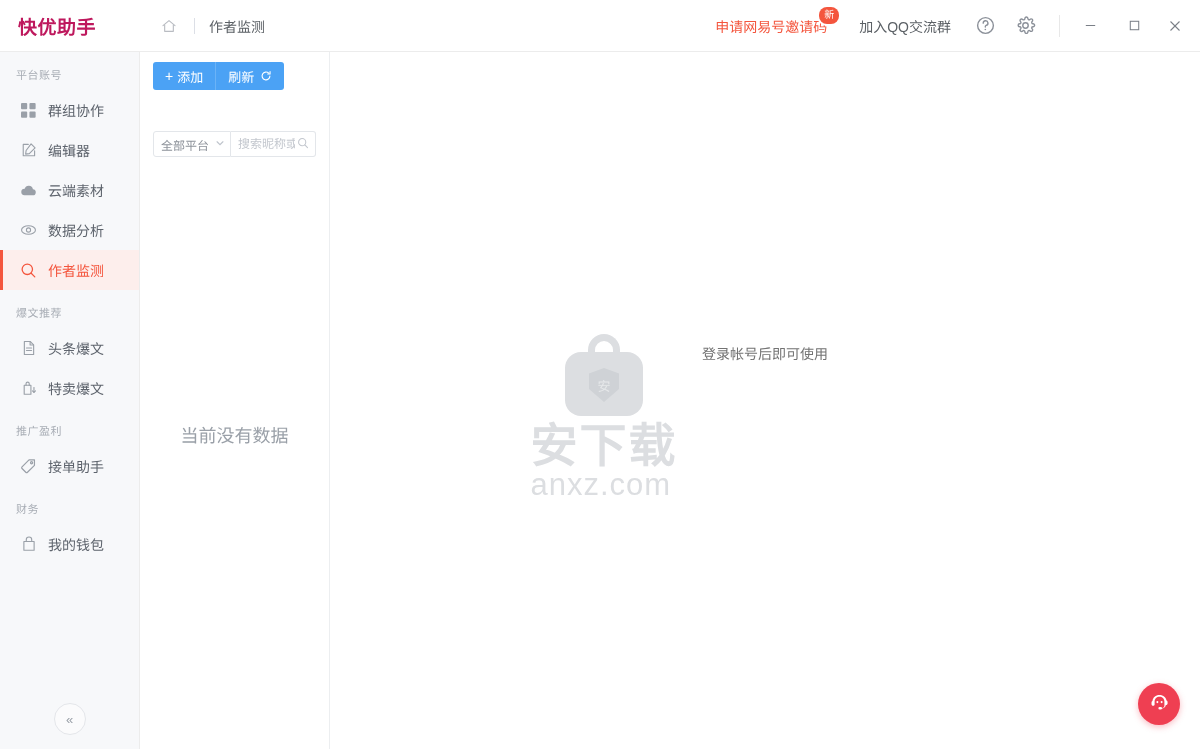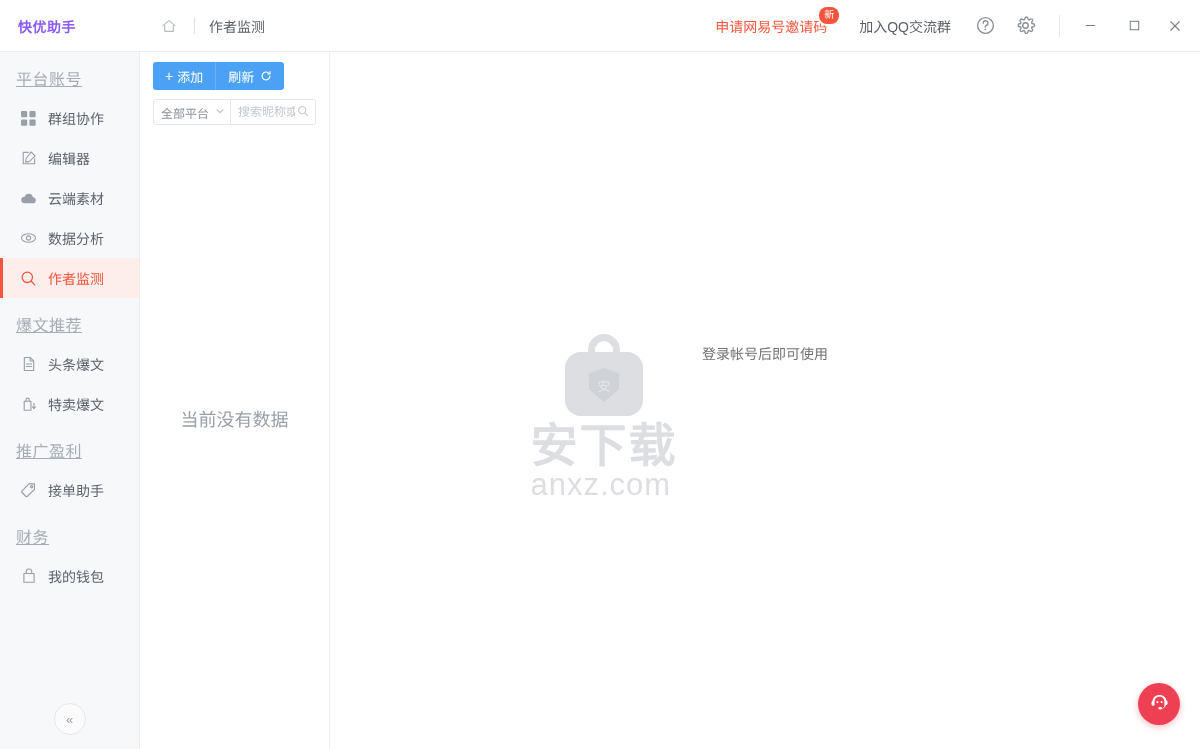--- a/index.html
+++ b/index.html
@@ -16,22 +16,22 @@
   
   .titlebar {
     height: 52px; min-height: 52px;
     background: #ffffff;
     display: flex; align-items: center;
     border-bottom: 1px solid #ececec;
     position: relative; z-index: 20;
   }
   .brand {
     width: 140px; padding-left: 18px;
-    font-size: 14px; font-weight: bold;
-    color: #8b5cf6; letter-spacing: .5px;
+    font-size: 19px; font-weight: bold;
+    color: #be185d; letter-spacing: .5px;
     white-space: nowrap;
   }
   .crumbs { display: flex; align-items: center; gap: 0; margin-left: 18px; }
   .home-icon { width: 22px; height: 22px; display: inline-flex; align-items: center; justify-content: center; color: #b9bcc2; }
   .crumb-sep { width: 1px; height: 16px; background: #dcdfe6; margin: 0 14px; }
   .crumb-text { font-size: 14px; color: #5c6166; }
 
   .tb-right { margin-left: auto; display: flex; align-items: center; height: 100%; }
   .tb-link {
     font-size: 14px; color: #5c6166;
@@ -65,24 +65,23 @@
 
   
   .sidebar {
     width: 140px; min-width: 140px;
     background: #f7f8fa;
     border-right: 1px solid #ececec;
     position: relative;
     display: flex; flex-direction: column;
   }
   .side-group-title {
-    font-size: 16px; color: #a8adb5;
+    font-size: 11px; color: #a8adb5;
     padding: 14px 0 8px 16px;
     letter-spacing: .5px;
-    text-decoration: underline;
   }
   .side-item {
     height: 40px; display: flex; align-items: center;
     padding-left: 20px; gap: 11px;
     font-size: 14px; color: #5e646d;
     position: relative; cursor: default;
   }
   .side-item .sico { width: 17px; height: 17px; display: inline-flex; align-items: center; justify-content: center; color: #9aa0a8; flex: 0 0 17px; }
   .side-item.active { background: #fdeeec; color: #f4553d; }
   .side-item.active .sico { color: #f4553d; }
@@ -111,21 +110,21 @@
   .btn-blue {
     background: #4ba2f5; color: #fff;
     font-size: 13px; height: 28px;
     display: inline-flex; align-items: center; justify-content: center;
     gap: 4px; padding: 0 12px; white-space: nowrap;
   }
   .btn-blue.first { border-right: 1px solid #6bb3f7; }
   .plus { font-size: 14px; line-height: 1; }
   .refresh-ico { display: inline-flex; margin-left: 2px; }
 
-  .lp-filters { padding: 9px 13px 12px 13px; display: flex; gap: 0; }
+  .lp-filters { padding: 9px 13px 12px 13px; display: flex; gap: 0; margin-top: 32px; }
   .select-box {
     width: 78px; height: 26px;
     border: 1px solid #e3e6ea; border-radius: 3px 0 0 3px;
     display: flex; align-items: center; justify-content: space-between;
     padding: 0 5px 0 7px; font-size: 12px; color: #8e939b;
     background: #fff;
   }
   .chev { color: #bfc4cc; font-size: 10px; }
   .search-box {
     flex: 1; height: 26px;

